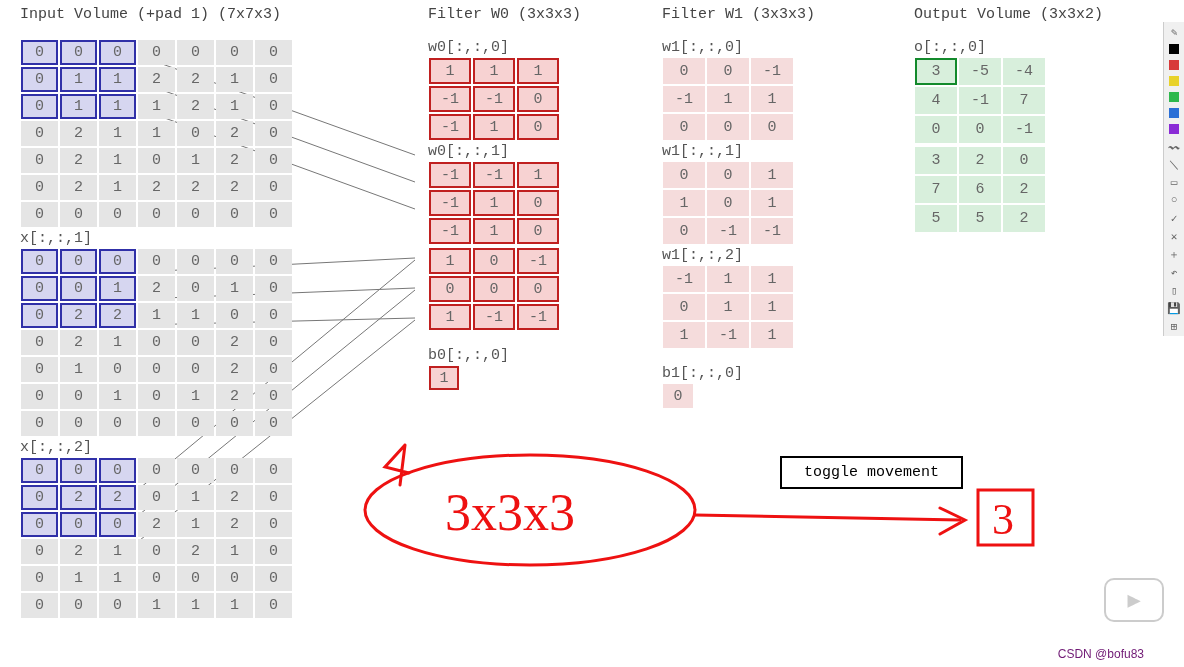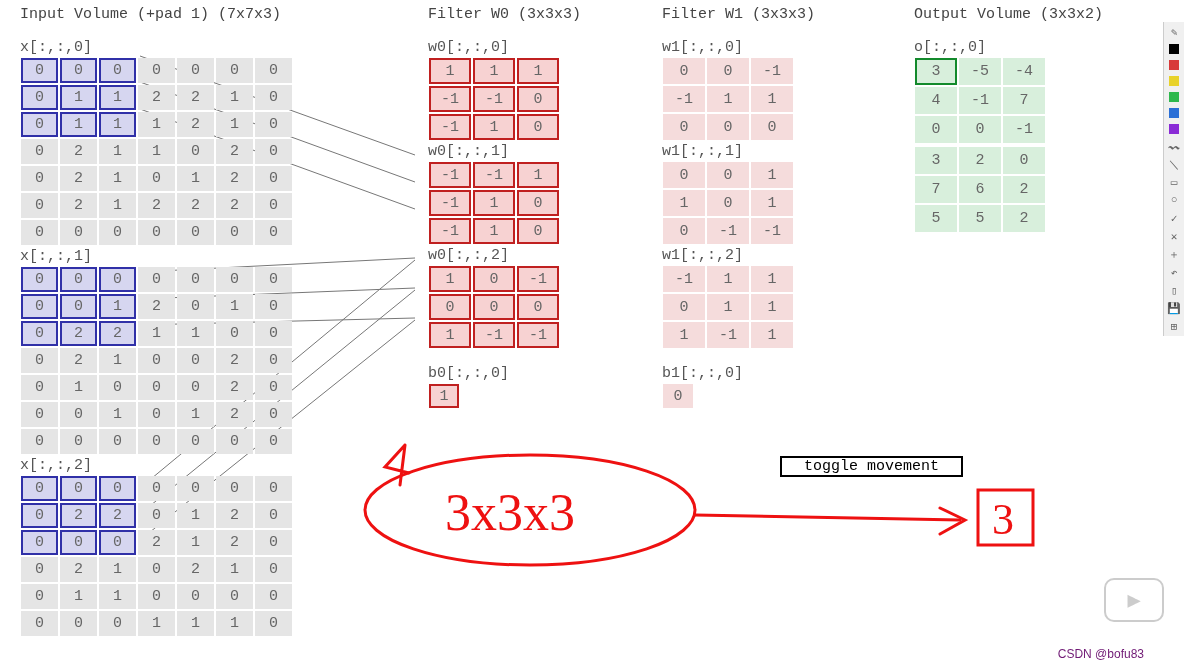--- a/index.html
+++ b/index.html
@@ -85,21 +85,21 @@
     width:30px;height:24px;
   }
   .bias-pink .cell { background:#f5dcdc; width:30px;height:24px; }
 
   
   .toggle {
     position: absolute;
     left: 780px;
     top: 456px;
     border: 2px solid #000;
-    padding: 0 22px;
+    padding: 6px 22px;
     font-family: "Courier New", monospace;
     font-size: 15px;
     background:#fff;
     cursor:pointer;
   }
 
   
   .toolbar {
     position:absolute;
     right:0; top:22px;
@@ -165,21 +165,20 @@
     <path d="M940 508 L965 520 L940 534"></path>
     <rect x="978" y="490" width="55" height="55"></rect>
   </g>
   <text x="445" y="530" font-size="52" fill="#e11" font-family="cursive">3x3x3</text>
   <text x="992" y="534" font-size="44" fill="#e11" font-family="cursive">3</text>
 </svg>
 
 <div class="col col-input">
   <div class="header">Input Volume (+pad 1) (7x7x3)</div>
 
-  <div class="label">x[:,:,0]</div>
   <div class="grid g-input">
       <div class="row">
         <div class="cell hl">0</div>
         <div class="cell hl">0</div>
         <div class="cell hl">0</div>
         <div class="cell">0</div>
         <div class="cell">0</div>
         <div class="cell">0</div>
         <div class="cell">0</div>
       </div>
@@ -396,21 +395,20 @@
         <div class="cell">-1</div>
         <div class="cell">1</div>
         <div class="cell">0</div>
       </div>
       <div class="row">
         <div class="cell">-1</div>
         <div class="cell">1</div>
         <div class="cell">0</div>
       </div>
     </div>
-  <div class="label">w0[:,:,2]</div>
   <div class="grid g-red">
       <div class="row">
         <div class="cell">1</div>
         <div class="cell">0</div>
         <div class="cell">-1</div>
       </div>
       <div class="row">
         <div class="cell">0</div>
         <div class="cell">0</div>
         <div class="cell">0</div>

